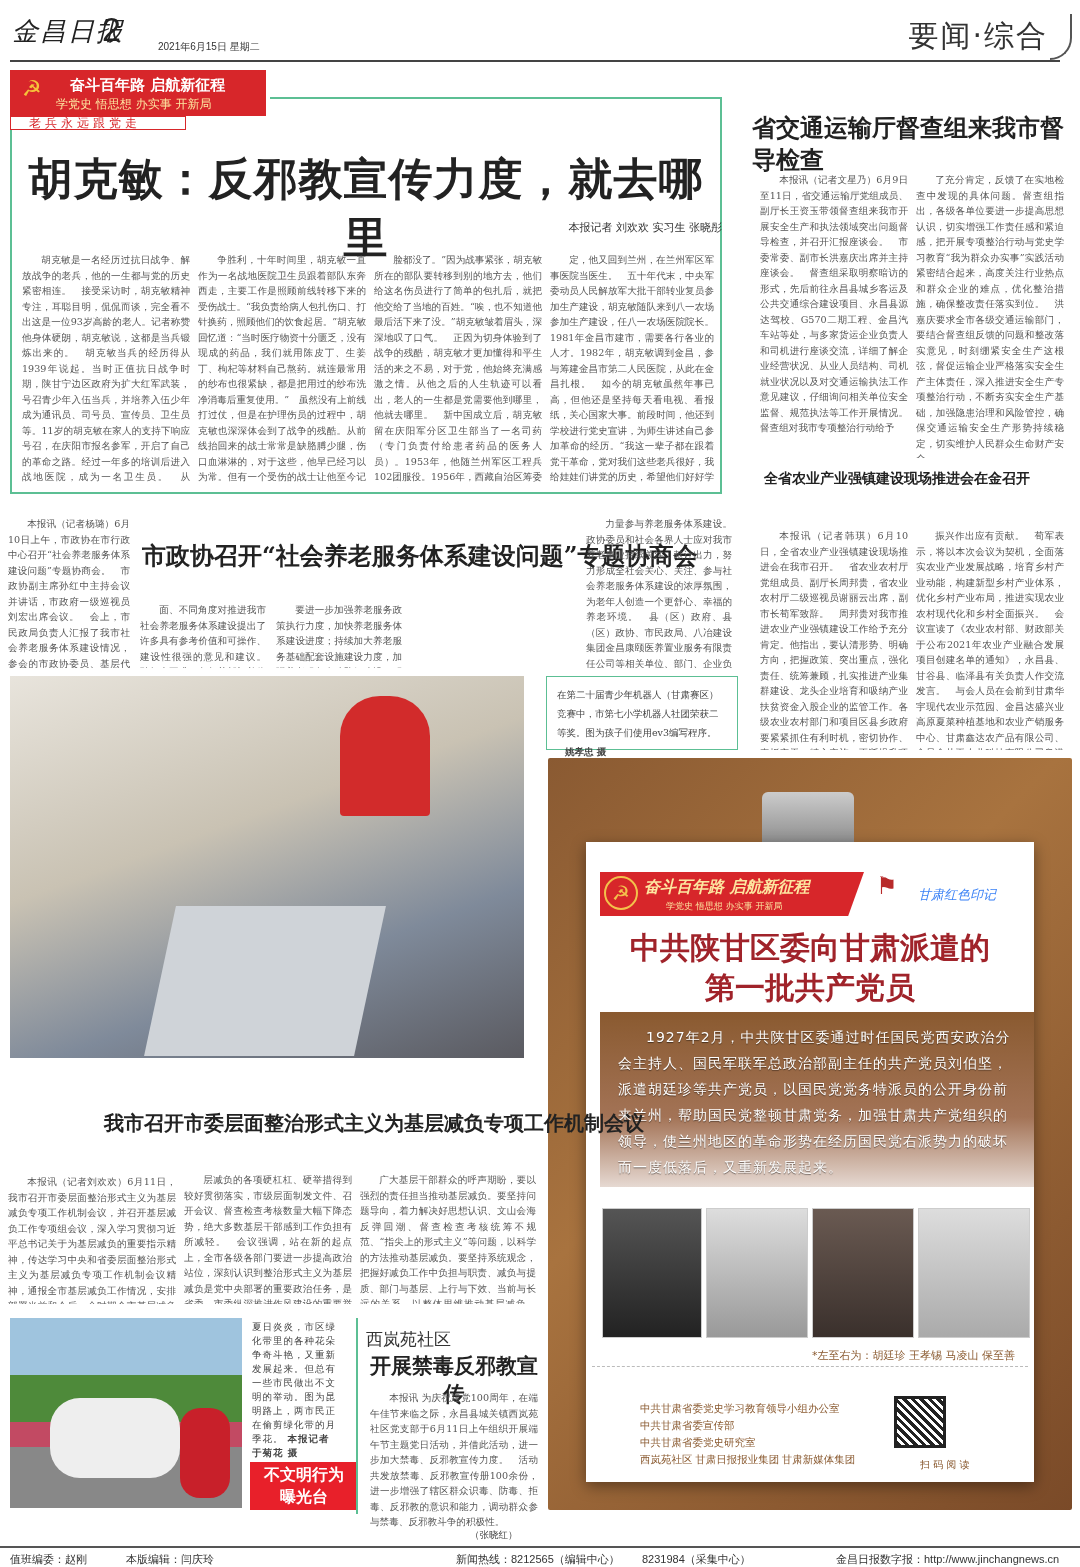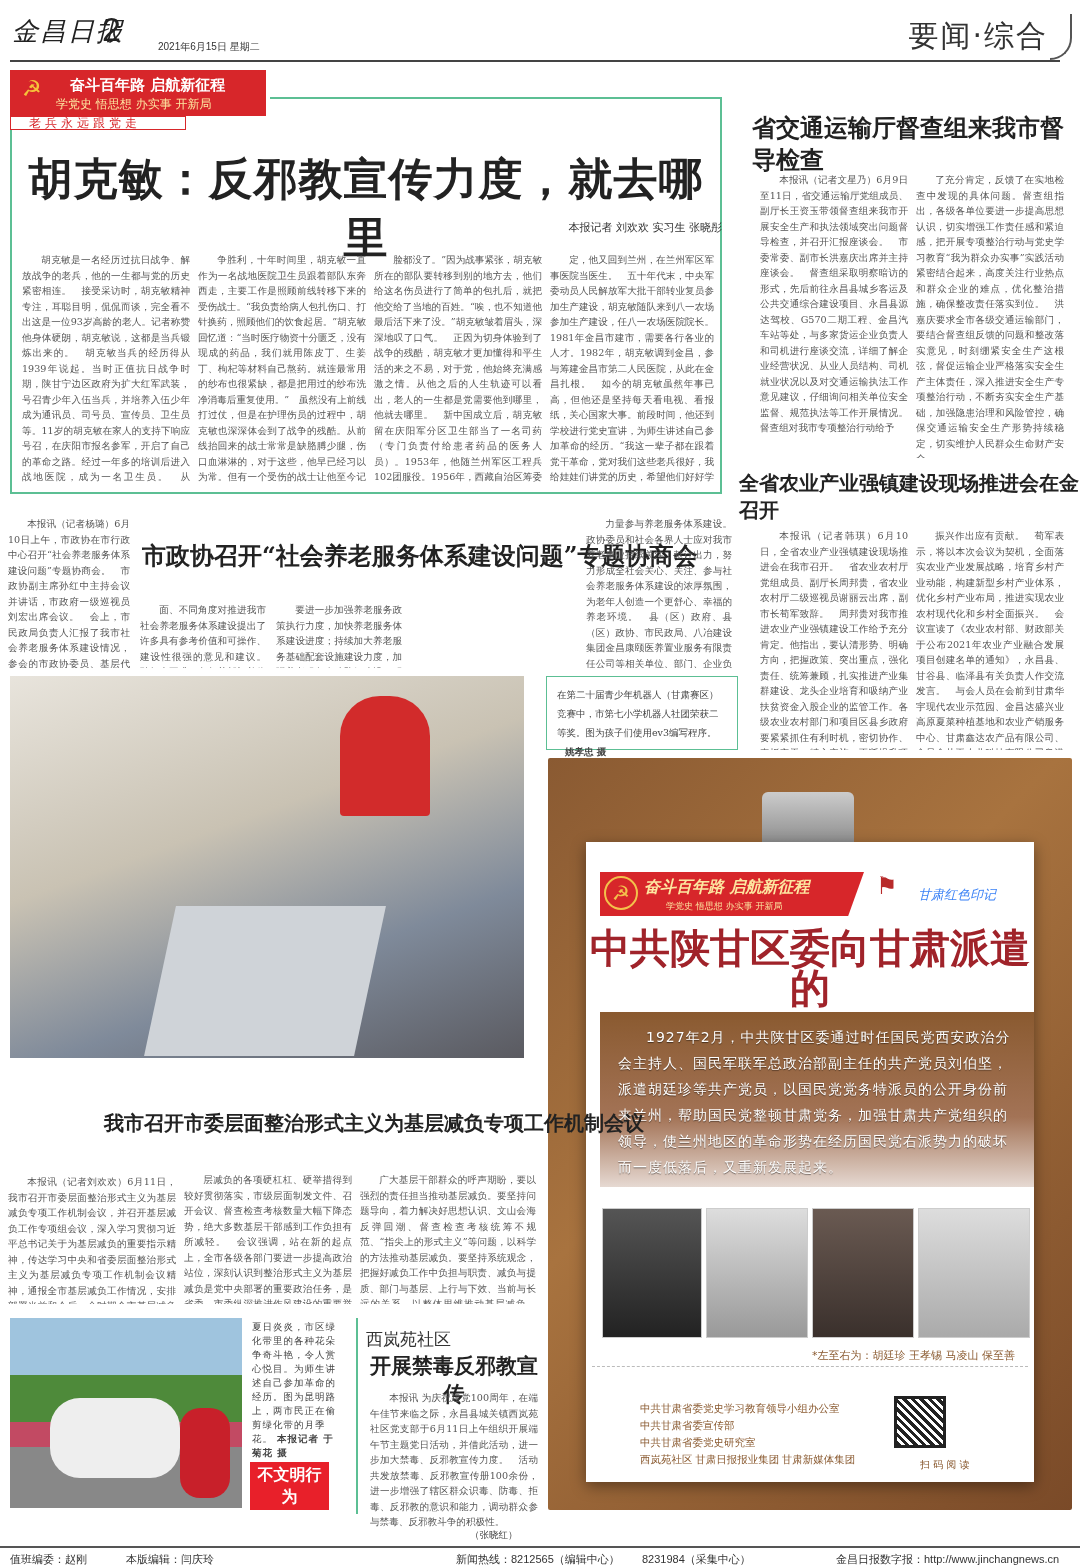--- a/index.html
+++ b/index.html
@@ -21,21 +21,21 @@
 .main-title{left:10px;top:150px;width:712px;text-align:center;font-size:44px;font-weight:bold;color:#222;font-family:"DejaVu Sans",sans-serif;letter-spacing:1px}
 .byline{left:10px;top:220px;width:712px;text-align:right;font-size:11px;color:#333}
 .col{font-size:9.6px;line-height:15.5px;color:#555;text-align:justify;text-indent:2em}
 .hd{font-size:26px;font-weight:bold;color:#222;font-family:"DejaVu Serif",serif}
 .vline{width:2px;background:#5cbf94}
 .photo{background:#bbb;overflow:hidden}
 .cap{font-size:9.5px;line-height:14px;color:#444}
 .poster-bg{left:548px;top:758px;width:524px;height:752px;background:linear-gradient(135deg,#8a5a32,#a8733f 40%,#7a4a28);border-radius:2px}
 .poster-card{left:586px;top:842px;width:448px;height:640px;background:#fff;box-shadow:0 4px 14px rgba(0,0,0,.4)}
 .poster-banner{left:600px;top:872px;width:264px;height:44px;background:#d7262a;clip-path:polygon(0 0,100% 0,94% 100%,0 100%)}
-.poster-title{left:586px;top:928px;width:448px;text-align:center;font-size:40px;font-weight:bold;color:#a0232a;line-height:40px;font-family:"DejaVu Sans",sans-serif}
+.poster-title{left:586px;top:928px;width:448px;text-align:center;font-size:30px;font-weight:bold;color:#a0232a;line-height:40px;font-family:"DejaVu Sans",sans-serif}
 .poster-text{left:600px;top:1012px;width:434px;height:175px;background:linear-gradient(#8a5a30,#a37356 60%,#e6d9d2);padding:12px 18px;color:#fff;font-size:14px;line-height:26px;text-indent:2em;text-shadow:0 1px 1px rgba(0,0,0,.5);font-family:"DejaVu Sans",sans-serif;letter-spacing:1px}
 .portrait{top:1208px;height:130px;background:linear-gradient(#555,#222);border:1px solid #ccc}
 .footer-rule{left:0;top:1546px;width:1080px;height:2px;background:#555}
 .footer{top:1552px;font-size:11px;color:#333;font-family:"Liberation Sans",sans-serif}
 </style>
 </head>
 <body>
 
 <div class="abs masthead-logo">金昌日报</div>
 <div class="abs page-num">2</div>
@@ -56,21 +56,21 @@
 <div class="abs byline">本报记者  刘欢欢  实习生  张晓彤</div>
 <div class="abs col" style="left:22px;top:252px;width:168px;height:236px;overflow:hidden">胡克敏是一名经历过抗日战争、解放战争的老兵，他的一生都与党的历史紧密相连。　接受采访时，胡克敏精神专注，耳聪目明，侃侃而谈，完全看不出这是一位93岁高龄的老人。记者称赞他身体硬朗，胡克敏说，这都是当兵锻炼出来的。　胡克敏当兵的经历得从1939年说起。当时正值抗日战争时期，陕甘宁边区政府为扩大红军武装，号召青少年入伍当兵，并培养入伍少年成为通讯员、司号员、宣传员、卫生员等。11岁的胡克敏在家人的支持下响应号召，在庆阳市报名参军，开启了自己的革命之路。经过一年多的培训后进入战地医院，成为一名卫生员。　从1939年入伍，到1949年解放战</div>
 <div class="abs col" style="left:198px;top:252px;width:168px;height:236px;overflow:hidden">争胜利，十年时间里，胡克敏一直作为一名战地医院卫生员跟着部队东奔西走，主要工作是照顾前线转移下来的受伤战士。“我负责给病人包扎伤口、打针换药，照顾他们的饮食起居。”胡克敏回忆道：“当时医疗物资十分匮乏，没有现成的药品，我们就用陈皮丁、生姜丁、枸杞等材料自己熬药。就连最常用的纱布也很紧缺，都是把用过的纱布洗净消毒后重复使用。”　虽然没有上前线打过仗，但是在护理伤员的过程中，胡克敏也深深体会到了战争的残酷。从前线抬回来的战士常常是缺胳膊少腿，伤口血淋淋的，对于这些，他早已经习以为常。但有一个受伤的战士让他至今记忆深刻：“太残忍了，那个战士被炸掉了下巴，几乎半张</div>
 <div class="abs col" style="left:374px;top:252px;width:168px;height:236px;overflow:hidden">脸都没了。”因为战事紧张，胡克敏所在的部队要转移到别的地方去，他们给这名伤员进行了简单的包扎后，就把他交给了当地的百姓。“唉，也不知道他最后活下来了没。”胡克敏皱着眉头，深深地叹了口气。　正因为切身体验到了战争的残酷，胡克敏才更加懂得和平生活的来之不易，对于党，他始终充满感激之情。从他之后的人生轨迹可以看出，老人的一生都是党需要他到哪里，他就去哪里。　新中国成立后，胡克敏留在庆阳军分区卫生部当了一名司药（专门负责付给患者药品的医务人员）。1953年，他随兰州军区工程兵102团服役。1956年，西藏自治区筹委会成立，他跟随组织进藏支援建设。一年后，西藏时局稳</div>
 <div class="abs col" style="left:550px;top:252px;width:164px;height:236px;overflow:hidden">定，他又回到兰州，在兰州军区军事医院当医生。　五十年代末，中央军委动员人民解放军大批干部转业复员参加生产建设，胡克敏随队来到八一农场参加生产建设，任八一农场医院院长。1981年金昌市建市，需要各行各业的人才。1982年，胡克敏调到金昌，参与筹建金昌市第二人民医院，从此在金昌扎根。　如今的胡克敏虽然年事已高，但他还是坚持每天看电视、看报纸，关心国家大事。前段时间，他还到学校进行党史宣讲，为师生讲述自己参加革命的经历。“我这一辈子都在跟着党干革命，党对我们这些老兵很好，我给娃娃们讲党的历史，希望他们好好学习，拥护党、跟党走。”胡克敏说。</div>
 
 <div class="abs hd" style="left:752px;top:112px;font-size:24px">省交通运输厅督查组来我市督导检查</div>
 <div class="abs col" style="left:760px;top:172px;width:148px;height:286px;overflow:hidden">本报讯（记者文星乃）6月9日至11日，省交通运输厅党组成员、副厅长王资玉带领督查组来我市开展安全生产和执法领域突出问题督导检查，并召开汇报座谈会。　市委常委、副市长洪嘉庆出席并主持座谈会。　督查组采取明察暗访的形式，先后前往永昌县城乡客运及公共交通综合建设项目、永昌县源达驾校、G570二期工程、金昌汽车站等处，与多家货运企业负责人和司机进行座谈交流，详细了解企业经营状况、从业人员结构、司机就业状况以及对交通运输执法工作意见建议，仔细询问相关单位安全监督、规范执法等工作开展情况。　督查组对我市专项整治行动给予</div>
 <div class="abs col" style="left:916px;top:172px;width:148px;height:286px;overflow:hidden">了充分肯定，反馈了在实地检查中发现的具体问题。督查组指出，各级各单位要进一步提高思想认识，切实增强工作责任感和紧迫感，把开展专项整治行动与党史学习教育“我为群众办实事”实践活动紧密结合起来，高度关注行业热点和群众企业的难点，优化整治措施，确保整改责任落实到位。　洪嘉庆要求全市各级交通运输部门，要结合督查组反馈的问题和整改落实意见，时刻绷紧安全生产这根弦，督促运输企业严格落实安全生产主体责任，深入推进安全生产专项整治行动，不断夯实安全生产基础，加强隐患治理和风险管控，确保交通运输安全生产形势持续稳定，切实维护人民群众生命财产安全。</div>
 
-<div class="abs hd" style="left:739px;top:470px;font-size:20px">全省农业产业强镇建设现场推进会在金召开</div>
+<div class="abs hd" style="left:764px;top:470px;font-size:14px">全省农业产业强镇建设现场推进会在金召开</div>
 <div class="abs col" style="left:760px;top:528px;width:148px;height:222px;overflow:hidden">本报讯（记者韩琪）6月10日，全省农业产业强镇建设现场推进会在我市召开。　省农业农村厅党组成员、副厅长周邦贵，省农业农村厅二级巡视员谢丽云出席，副市长荀军致辞。　周邦贵对我市推进农业产业强镇建设工作给予充分肯定。他指出，要认清形势、明确方向，把握政策、突出重点，强化责任、统筹兼顾，扎实推进产业集群建设、龙头企业培育和吸纳产业扶贫资金入股企业的监管工作。各级农业农村部门和项目区县乡政府要紧紧抓住有利时机，密切协作、真抓实干、精心实施，不断提升项目建设水平，为全面推进乡村产业</div>
 <div class="abs col" style="left:916px;top:528px;width:148px;height:222px;overflow:hidden">振兴作出应有贡献。　荀军表示，将以本次会议为契机，全面落实农业产业发展战略，培育乡村产业动能，构建新型乡村产业体系，优化乡村产业布局，推进实现农业农村现代化和乡村全面振兴。　会议宣读了《农业农村部、财政部关于公布2021年农业产业融合发展项目创建名单的通知》，永昌县、甘谷县、临泽县有关负责人作交流发言。　与会人员在会前到甘肃华宇现代农业示范园、金昌达盛兴业高原夏菜种植基地和农业产销服务中心、甘肃鑫达农产品有限公司、金昌金从玉农业科技有限公司粤港澳大湾区“菜篮子”基地等处进行了实地观摩。</div>
 
 <div class="abs col" style="left:8px;top:516px;width:122px;height:152px;overflow:hidden">本报讯（记者杨璐）6月10日上午，市政协在市行政中心召开“社会养老服务体系建设问题”专题协商会。　市政协副主席孙红中主持会议并讲话，市政府一级巡视员刘宏出席会议。　会上，市民政局负责人汇报了我市社会养老服务体系建设情况，参会的市政协委员、基层代表围绕我市社会养老服务体系建设问题踊跃发言，从不同侧</div>
 <div class="abs hd" style="left:142px;top:540px;font-size:24px">市政协召开“社会养老服务体系建设问题”专题协商会</div>
 <div class="abs col" style="left:140px;top:602px;width:126px;height:66px;overflow:hidden">面、不同角度对推进我市社会养老服务体系建设提出了许多具有参考价值和可操作、建设性很强的意见和建议。　孙红中要求，各相关部门单位企业</div>
 <div class="abs col" style="left:276px;top:602px;width:126px;height:66px;overflow:hidden">要进一步加强养老服务政策执行力度，加快养老服务体系建设进度；持续加大养老服务基础配套设施建设力度，加强养老服务人才队伍建设；积极引导社会</div>
 <div class="abs col" style="left:586px;top:516px;width:146px;height:152px;overflow:hidden">力量参与养老服务体系建设。政协委员和社会各界人士应对我市养老事业持续关注，献计出力，努力形成全社会关心、关注、参与社会养老服务体系建设的浓厚氛围，为老年人创造一个更舒心、幸福的养老环境。　县（区）政府、县（区）政协、市民政局、八冶建设集团金昌康颐医养置业服务有限责任公司等相关单位、部门、企业负责人参加会议。</div>
 
 <div class="abs photo" style="left:10px;top:676px;width:514px;height:382px;background:linear-gradient(160deg,#e8e4dc,#c9c2b3 40%,#7f8a9a 70%,#5a5a60)">
@@ -86,20 +86,21 @@
 <div class="abs" style="left:762px;top:792px;width:92px;height:56px;background:linear-gradient(#ccc,#888);border-radius:6px"></div>
 <div class="abs poster-card"></div>
 <div class="abs poster-banner"></div>
 <div class="abs" style="left:604px;top:876px;width:34px;height:34px;border-radius:50%;background:#d7262a;border:2px solid #f3c14b;color:#f3c14b;text-align:center;line-height:30px;font-size:20px">☭</div>
 <div class="abs" style="left:644px;top:877px;font-size:16px;color:#fde6a0;font-style:italic;font-weight:bold">奋斗百年路 启航新征程</div>
 <div class="abs" style="left:666px;top:900px;font-size:9px;color:#fde6a0">学党史  悟思想  办实事  开新局</div>
 <div class="abs" style="left:876px;top:872px;width:24px;height:32px;color:#b82a2a;font-size:24px">⚑</div>
 <div class="abs" style="left:918px;top:886px;font-size:13px;color:#3b82f6;font-style:italic">甘肃红色印记</div>
 <div class="abs poster-title">
   <div>中共陕甘区委向甘肃派遣的</div>
+  <div>第一批共产党员</div>
 </div>
 <div class="abs poster-text">1927年2月，中共陕甘区委通过时任国民党西安政治分会主持人、国民军联军总政治部副主任的共产党员刘伯坚，派遣胡廷珍等共产党员，以国民党党务特派员的公开身份前来兰州，帮助国民党整顿甘肃党务，加强甘肃共产党组织的领导，使兰州地区的革命形势在经历国民党右派势力的破坏而一度低落后，又重新发展起来。</div>
 <div class="abs portrait" style="left:602px;width:100px"></div>
 <div class="abs portrait" style="left:706px;width:102px;background:linear-gradient(#ddd,#999)"></div>
 <div class="abs portrait" style="left:812px;width:102px;background:linear-gradient(#6a5a52,#3a302c)"></div>
 <div class="abs portrait" style="left:918px;width:112px;background:linear-gradient(#ddd,#aaa)"></div>
 <div class="abs" style="left:812px;top:1348px;font-size:11px;color:#8a5a30;font-family:'DejaVu Sans',sans-serif">*左至右为：胡廷珍  王孝锡  马凌山  保至善</div>
 <div class="abs" style="left:592px;top:1366px;width:436px;border-top:1px dashed #bbb"></div>
 <div class="abs" style="left:640px;top:1400px;font-size:10.5px;line-height:17px;color:#8a5a30;font-family:Liberation Serif, serif">
   <div>中共甘肃省委党史学习教育领导小组办公室</div>
@@ -114,24 +115,24 @@
 <div class="abs hd" style="left:104px;top:1110px;font-size:20px">我市召开市委层面整治形式主义为基层减负专项工作机制会议</div>
 <div class="abs col" style="left:8px;top:1094px;width:168px;height:210px;overflow:hidden;padding-top:80px">本报讯（记者刘欢欢）6月11日，我市召开市委层面整治形式主义为基层减负专项工作机制会议，并召开基层减负工作专项组会议，深入学习贯彻习近平总书记关于为基层减负的重要指示精神，传达学习中央和省委层面整治形式主义为基层减负专项工作机制会议精神，通报全市基层减负工作情况，安排部署当前和今后一个时期全市基层减负工作。　会议指出，“基层减负年”以来，我市一系列部署举措破形式主义之弊、减基层负担之重，中央、省委和市委为基</div>
 <div class="abs col" style="left:184px;top:1172px;width:168px;height:132px;overflow:hidden">层减负的各项硬杠杠、硬举措得到较好贯彻落实，市级层面制发文件、召开会议、督查检查考核数量大幅下降态势，绝大多数基层干部感到工作负担有所减轻。　会议强调，站在新的起点上，全市各级各部门要进一步提高政治站位，深刻认识到整治形式主义为基层减负是党中央部署的重要政治任务，是省委、市委纵深推进作风建设的重要举措，是</div>
 <div class="abs col" style="left:360px;top:1094px;width:176px;height:210px;overflow:hidden;padding-top:78px">广大基层干部群众的呼声期盼，要以强烈的责任担当推动基层减负。要坚持问题导向，着力解决好思想认识、文山会海反弹回潮、督查检查考核统筹不规范、“指尖上的形式主义”等问题，以科学的方法推动基层减负。要坚持系统观念，把握好减负工作中负担与职责、减负与提质、部门与基层、上行与下效、当前与长远的关系，以整体思维推动基层减负。　会议还对我市信息报送工作进行了安排部署。</div>
 
 <div class="abs photo" style="left:10px;top:1318px;width:232px;height:190px;background:linear-gradient(#9fc4de 0 30%,#4e8a3a 30% 55%,#c24a63 55% 68%,#888 68%)">
   <div style="position:absolute;left:40px;top:80px;width:130px;height:80px;background:#eee;border-radius:30px"></div>
   <div style="position:absolute;left:170px;top:90px;width:50px;height:90px;background:#c8202a;border-radius:20px"></div>
 </div>
 <div class="abs cap" style="left:252px;top:1320px;width:92px;letter-spacing:1px">
-  <span>夏日炎炎，市区绿化带里的各种花朵争奇斗艳，令人赏心悦目。为师生讲述自己参加革命的经历。图为昆明路上，两市民正在偷剪绿化带的月季花。</span>
+  <span>夏日炎炎，市区绿化带里的各种花朵争奇斗艳，又重新发展起来。但总有一些市民做出不文明的举动。图为昆明路上，两市民正在偷剪绿化带的月季花。</span>
   <b>本报记者  于菊花  摄</b>
 </div>
-<div class="abs" style="left:250px;top:1462px;width:79px;height:48px;background:#e8202a;color:#fff;text-align:center;font-weight:bold;font-size:16px;line-height:22px;padding-top:2px;font-family:'DejaVu Sans',sans-serif">
+<div class="abs" style="left:250px;top:1462px;width:108px;height:48px;background:#e8202a;color:#fff;text-align:center;font-weight:bold;font-size:16px;line-height:22px;padding-top:2px;font-family:'DejaVu Sans',sans-serif">
   <div>不文明行为</div>
   <div>曝光台</div>
 </div>
 <div class="abs vline" style="left:356px;top:1318px;height:196px"></div>
 
 <div class="abs" style="left:366px;top:1328px;width:176px;text-align:left;font-size:17px;color:#333">西岚苑社区</div>
 <div class="abs" style="left:366px;top:1352px;width:176px;text-align:center;font-size:21px;font-weight:bold;color:#222;font-family:'DejaVu Sans',sans-serif">开展禁毒反邪教宣传</div>
 <div class="abs col" style="left:370px;top:1390px;width:168px;height:140px;overflow:hidden">本报讯  为庆祝建党100周年，在端午佳节来临之际，永昌县城关镇西岚苑社区党支部于6月11日上午组织开展端午节主题党日活动，并借此活动，进一步加大禁毒、反邪教宣传力度。　活动共发放禁毒、反邪教宣传册100余份，进一步增强了辖区群众识毒、防毒、拒毒、反邪教的意识和能力，调动群众参与禁毒、反邪教斗争的积极性。</div>
 <div class="abs cap" style="left:470px;top:1528px">（张晓红）</div>
 

